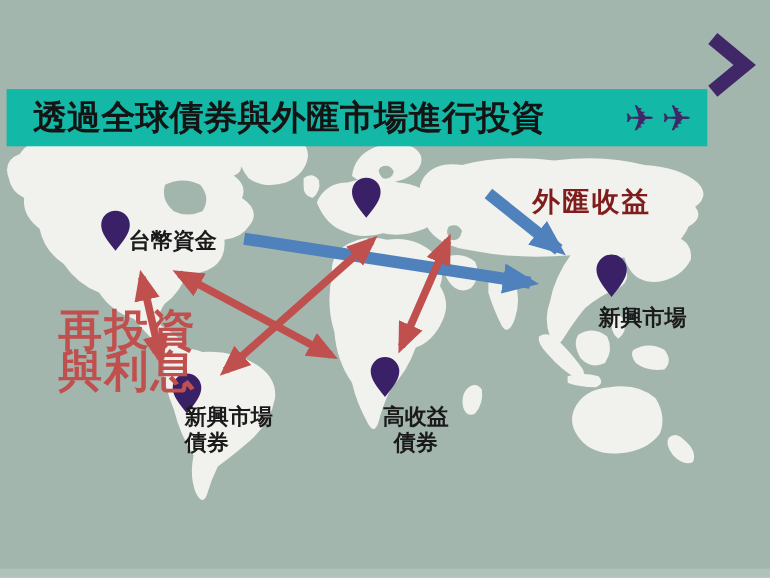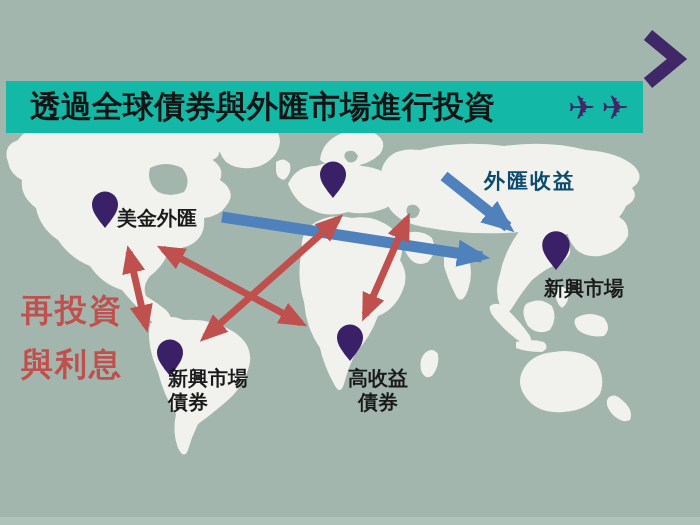--- a/index.html
+++ b/index.html
@@ -16,22 +16,22 @@
     padding:0 10px 0 24px;box-sizing:border-box;margin-top:48px;
   }
   .title-text{
     font-size:31px;font-weight:700;color:#141414;letter-spacing:0px;white-space:nowrap;
   }
   .planes{display:flex;gap:6px;align-items:center;margin-right:4px;}
   .plane{font-size:33px;line-height:1;color:#402768;}
   
   .lbl{position:absolute;font-weight:700;color:#1a1a1a;white-space:pre-line;}
   .pin-lbl{font-size:20px;line-height:24px;}
-  .lbl-blue{font-size:21px;letter-spacing:2px;color:#0c4a6e;}
-  .lbl-red{font-size:32px;line-height:54px;letter-spacing:2px;color:#c0504d;}
+  .lbl-blue{font-size:25px;letter-spacing:2px;color:#7f1d1d;}
+  .lbl-red{font-size:40px;line-height:37px;letter-spacing:2px;color:#c0504d;margin-left:32px;}
 </style>
 </head>
 <body>
 
 <div class="stage">
 
   <svg class="layer" width="700" height="525" viewBox="0 0 700 525">
     <defs>
       <marker id="mRed" viewBox="0 0 12 10" refX="9" refY="5" markerWidth="4" markerHeight="4" orient="auto-start-reverse">
         <path d="M0,0 L12,5 L0,10 Z" fill="#c0504d"></path>
@@ -100,21 +100,21 @@
     <span class="title-text">透過全球債券與外匯市場進行投資</span>
     <span class="planes">
       <span class="plane">✈</span>
       <span class="plane">✈</span>
     </span>
   </div>
   <svg class="layer" width="700" height="525" viewBox="0 0 700 525" style="pointer-events:none">
     <polyline points="648,35 677,59 648,83" fill="none" stroke="#402768" stroke-width="13"></polyline>
   </svg>
 
-  <div class="lbl pin-lbl" style="left:117px;top:206px;">美金外匯</div>
+  <div class="lbl pin-lbl" style="left:117px;top:206px;">台幣資金</div>
   <div class="lbl pin-lbl" style="left:544px;top:276px;">新興市場</div>
   <div class="lbl pin-lbl" style="left:168px;top:366px;">新興市場
 債券</div>
   <div class="lbl pin-lbl" style="left:348px;top:366px;text-align:center;">高收益
 債券</div>
 
   <div class="lbl lbl-blue" style="left:484px;top:167px;">外匯收益</div>
   <div class="lbl lbl-red" style="left:21px;top:283px;">再投資
 與利息</div>
 

